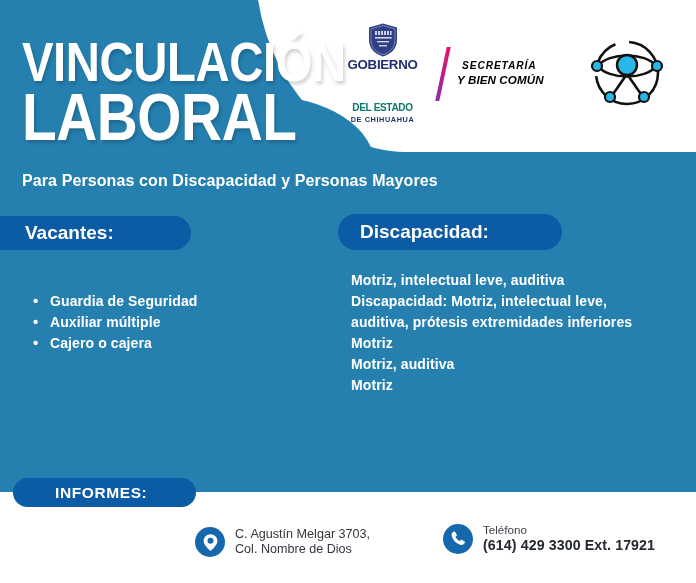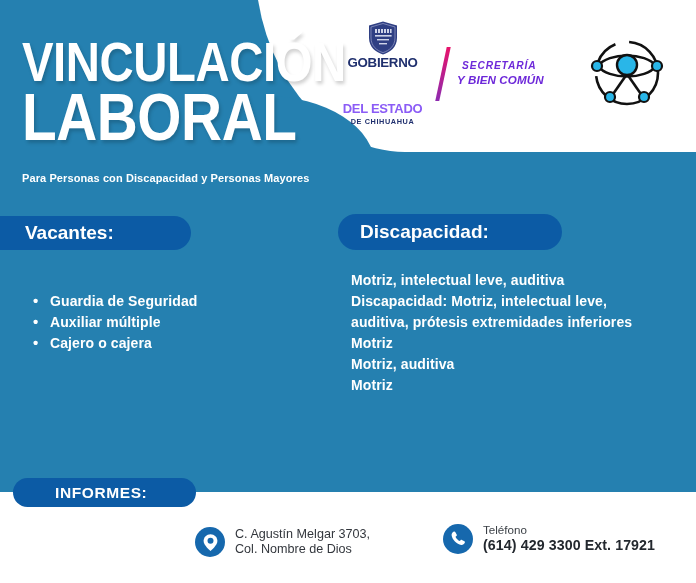--- a/index.html
+++ b/index.html
@@ -40,37 +40,37 @@
     color:#ffffff; font-weight:bold; letter-spacing:-0.5px;
     font-family:"Liberation Sans Narrow","Liberation Sans",sans-serif;
     transform:scaleX(0.86); transform-origin:left center;
     text-shadow:2px 3px 4px rgba(0,0,0,0.18);
     line-height:0.88;
   }
   .title-1 { font-size:55px; }
   .title-2 { font-size:66px; margin-top:2px; }
   .subtitle {
     position:absolute; left:22px; top:172px;
-    color:#ffffff; font-size:11px; font-weight:bold;
+    color:#ffffff; font-size:16px; font-weight:bold;
     letter-spacing:0.1px; white-space:nowrap;
   }
 
   
   .logo-row { position:absolute; left:330px; top:36px; height:75px; display:flex; align-items:center; }
   .gob-logo { display:flex; flex-direction:column; align-items:center; width:105px;text-align:right; }
   .shield-wrap { width:30px; height:34px; }
   .gob-text1 { color:#20306e; font-size:13.3px; font-weight:bold; letter-spacing:-0.3px; line-height:1.0; margin-top:1px; }
-  .gob-text2 { color:#8b5cf6; font-size:13px; font-weight:bold; letter-spacing:-0.3px; line-height:1.0;margin-top:32px; }
+  .gob-text2 { color:#0f766e; font-size:10px; font-weight:bold; letter-spacing:-0.3px; line-height:1.0;margin-top:32px; }
   .gob-text3 { color:#20306e; font-size:7.3px; font-weight:bold; letter-spacing:0.6px; margin-top:2px; }
   .divider-slash {
     width:4px; height:54px; margin:0 12px 0 6px;
     background:linear-gradient(#e8136a,#8d2bb0);
     transform:skewX(-12deg);
   }
-  .sec-text { color:#6d28d9; line-height:1.22; }
+  .sec-text { color:#000000; line-height:1.22; }
   .sec-1 { font-size:10.2px; font-style:italic; font-weight:bold; letter-spacing:0.9px; padding-left:5px; }
   .sec-2 { font-size:11.6px; font-style:italic; font-weight:bold; letter-spacing:0.1px; }
   .sec-3 { font-size:11.6px; font-style:italic; font-weight:bold; letter-spacing:0.1px; }
   .net-logo { position:absolute; left:588px; top:36px; width:78px; height:74px; }
 
   
   .pill {
     position:absolute; background:#0c5ba5; border-radius:28px;
     display:flex; align-items:center; color:#ffffff; font-weight:bold;
   }

